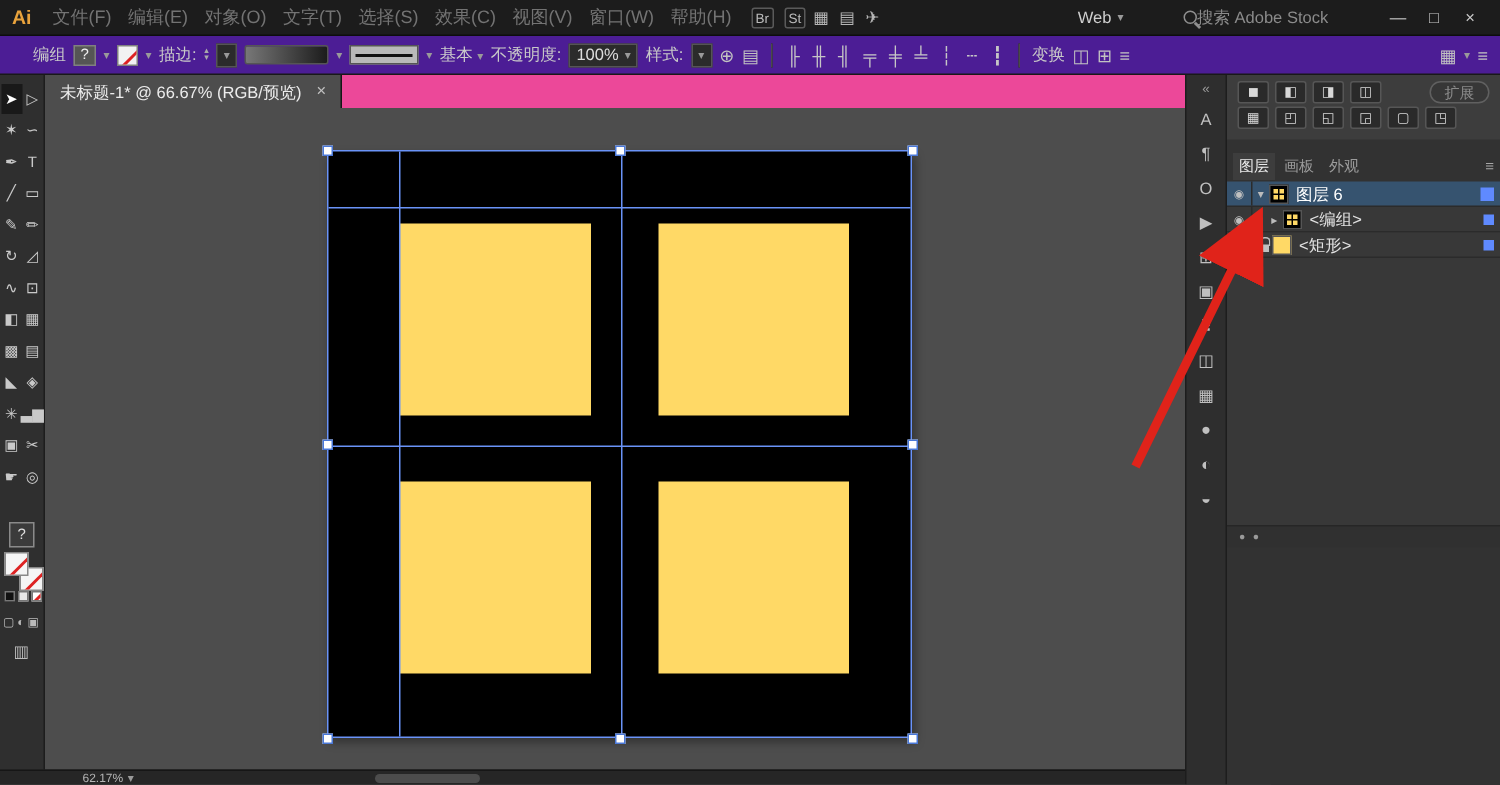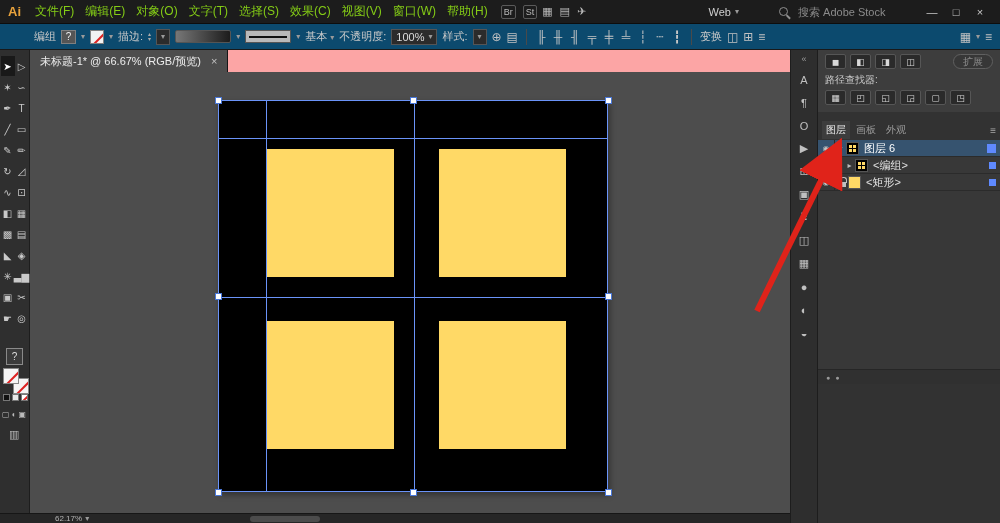--- a/index.html
+++ b/index.html
@@ -4,56 +4,56 @@
 <style>
   * {margin:0;padding:0;box-sizing:border-box}
   body {background:#222}
   #app {position:relative;width:1000px;height:523px;background:#3a3a3a;overflow:hidden;
         font-family:"Liberation Sans","DejaVu Sans",sans-serif;color:#ccc}
 
   
   .menubar {position:absolute;left:0;top:0;width:1000px;height:24px;background:#1c1c1c;
             border-bottom:1px solid #0d0d0d;display:flex;align-items:center;padding:0 8px;z-index:6}
   .logo {color:#e9a33c;font-weight:bold;font-size:13px;margin-right:14px}
-  .menu {font-size:12px;color:#84cc16;margin-right:11px;white-space:nowrap}
+  .menu {font-size:12px;color:#737373;margin-right:11px;white-space:nowrap}
   .badge {font-size:9px;border:1px solid #5a5a5a;border-radius:2px;padding:0 2px;height:14px;
           line-height:12px;color:#bbb;margin-right:5px;margin-left:2px}
   .mbicon {font-size:11px;color:#b5b5b5;margin-right:7px}
   .spacer {flex:1}
   .workspace {font-size:11px;color:#cfcfcf;display:flex;gap:4px;align-items:center;margin-right:40px}
-  .search {display:flex;align-items:center;gap:10px;margin-right:14px}
+  .search {display:flex;align-items:center;gap:0;margin-right:14px}
   .search-glass {width:9px;height:9px;border:1.5px solid #8f8f8f;border-radius:50%;position:relative}
   .search-glass::after {content:"";position:absolute;width:5px;height:1.5px;background:#8f8f8f;
                         transform:rotate(45deg);right:-4px;bottom:-2px}
   .search input {background:transparent;border:none;outline:none;color:#ddd;font-size:11px;width:108px;font-family:inherit}
   .search input::placeholder {color:#8b8b8b}
   .winbtn {width:24px;text-align:center;font-size:11px;color:#c9c9c9}
 
   
-  .controlbar {position:absolute;left:0;top:24px;width:1000px;height:26px;background:#0c4a6e;
+  .controlbar {position:absolute;left:0;top:24px;width:1000px;height:26px;background:#4c1d95;
                border-bottom:1px solid #191919;display:flex;align-items:center;
-               padding:0 8px 0 34px;gap:5px;z-index:5;font-size:11px}
+               padding:0 8px 0 22px;gap:5px;z-index:5;font-size:11px}
   .cb-label {color:#c8c8c8;white-space:nowrap}
   .caret {font-size:8px;color:#9a9a9a}
   .fillswatch {width:15px;height:14px;background:#555;border:1px solid #808080;color:#eee;font-size:10px;
                display:flex;align-items:center;justify-content:center}
   .strokeswatch {width:14px;height:14px;background:#f2f2f2;border:1px solid #808080;position:relative;overflow:hidden}
   .strokeswatch::after {content:"";position:absolute;left:-4px;top:5px;width:28px;height:2px;background:#d22;transform:rotate(-45deg)}
   .stepper {display:flex;flex-direction:column;font-size:6px;color:#aaa;line-height:5px}
   .valbox {height:16px;background:#2b2b2b;border:1px solid #555;display:flex;align-items:center;
            padding:0 4px;gap:4px;color:#ddd}
   .brushstrip {width:56px;height:13px;border:1px solid #555;background:linear-gradient(90deg,#777,#1c1c1c);border-radius:2px}
   .profilebox {width:46px;height:13px;border:1px solid #555;background:#b9b9b9;position:relative}
   .profilebox::after {content:"";position:absolute;left:3px;right:3px;top:5px;height:2px;background:#111}
   .cbicon {font-size:12px;color:#c2c2c2}
   .alignicon {font-size:12px;color:#c6c6c6;width:12px;text-align:center}
   .divider {width:1px;height:16px;background:#1f1f1f;margin:0 3px;border-right:1px solid #4a4a4a}
 
   
-  .tabstrip {position:absolute;left:30px;top:50px;width:760px;height:22px;background:#fca5a5;z-index:3;display:flex}
+  .tabstrip {position:absolute;left:30px;top:50px;width:760px;height:22px;background:#ec4899;z-index:3;display:flex}
   .doctab {height:22px;background:#4d4d4d;display:flex;align-items:center;gap:10px;padding:0 10px;
            font-size:11px;color:#ececec;border-right:1px solid #161616;white-space:nowrap}
   .doctab .close {color:#c2c2c2;font-size:11px}
 
   
   .toolscol {position:absolute;left:0;top:50px;width:30px;height:463px;background:#2f2f2f;
              border-right:1px solid #1d1d1d;z-index:3}
   .toolgrid {display:grid;grid-template-columns:14px 14px;justify-content:center;padding-top:6px;row-gap:1px}
   .tool {height:20px;display:flex;align-items:center;justify-content:center;font-size:10px;color:#c9c9c9}
   .tool.active {background:#191919;color:#fff}
@@ -326,21 +326,20 @@
   <div class="panels">
 
     <div class="pfbody">
       <div class="pfrow">
         <span class="pfbtn">◼</span>
         <span class="pfbtn">◧</span>
         <span class="pfbtn">◨</span>
         <span class="pfbtn">◫</span>
         <span class="expandbtn">扩展</span>
       </div>
-      <div class="pflabel">路径查找器:</div>
       <div class="pfrow">
         <span class="pfbtn">▦</span>
         <span class="pfbtn">◰</span>
         <span class="pfbtn">◱</span>
         <span class="pfbtn">◲</span>
         <span class="pfbtn">▢</span>
         <span class="pfbtn">◳</span>
       </div>
     </div>
 

